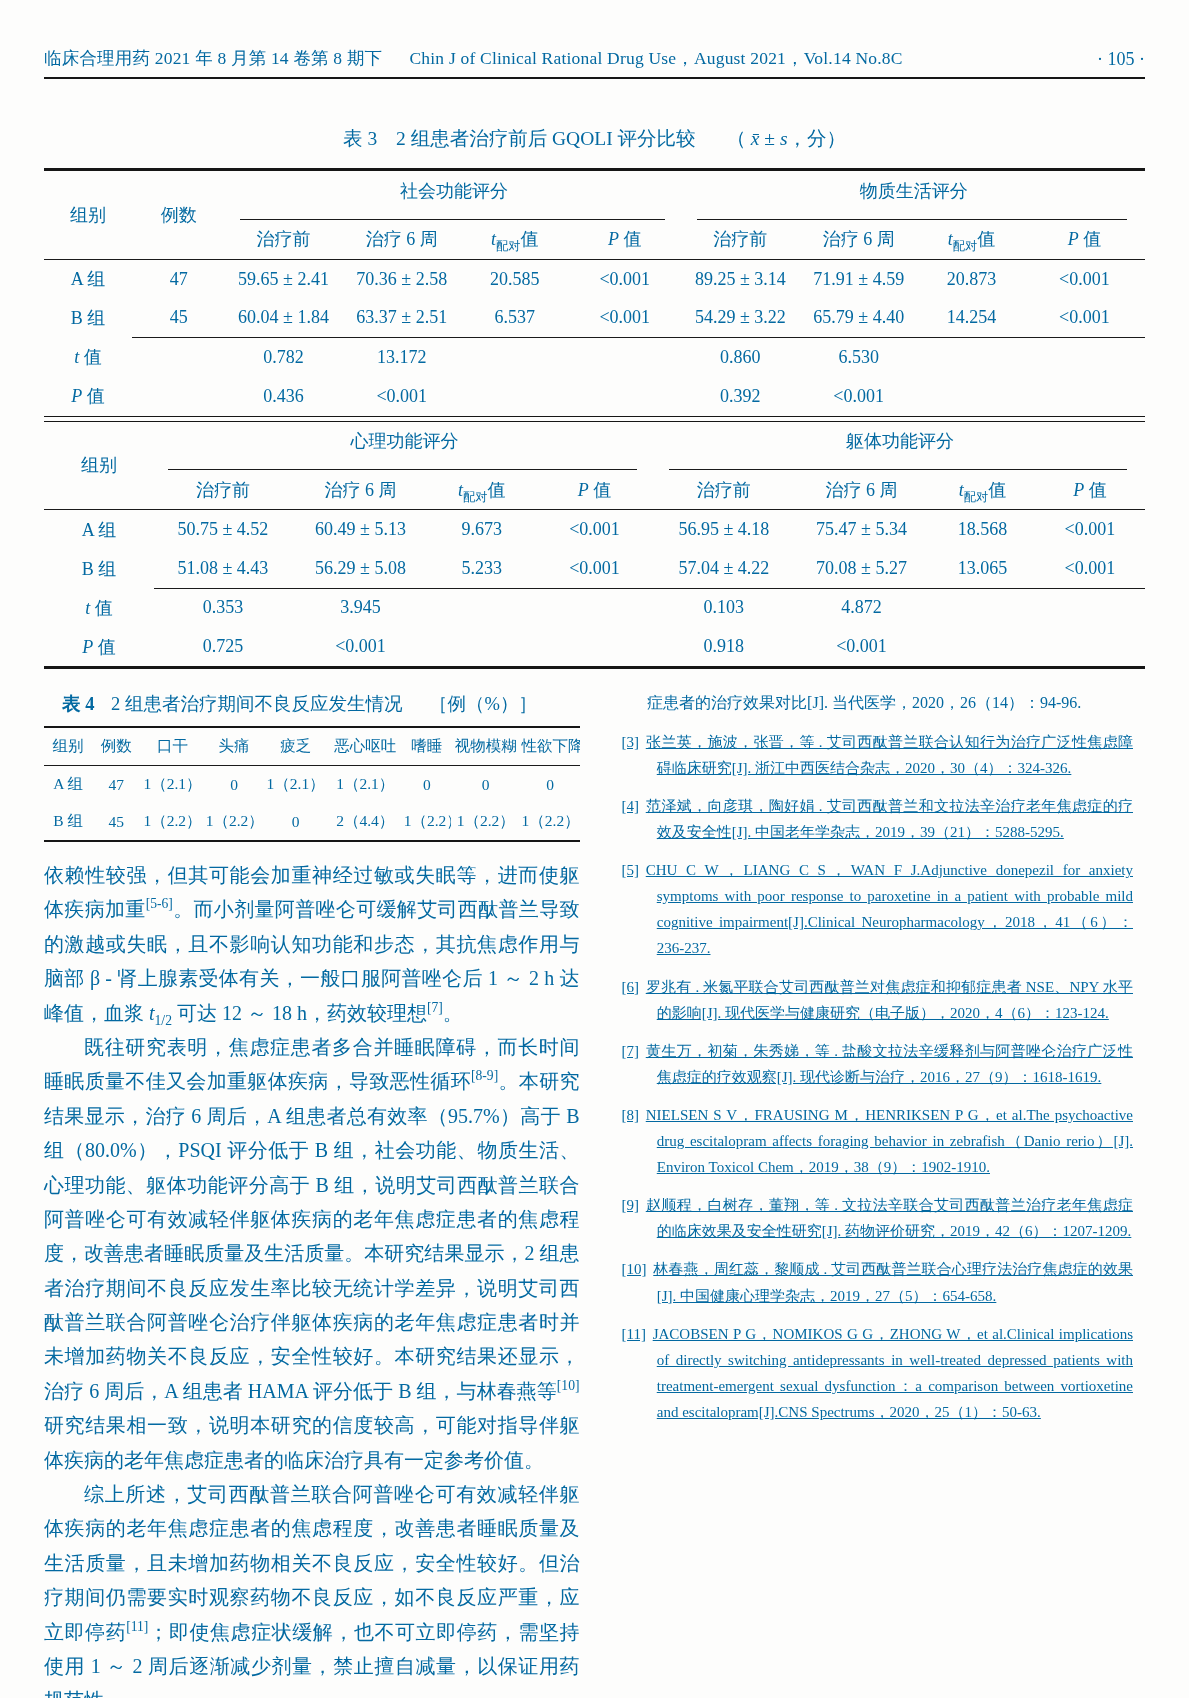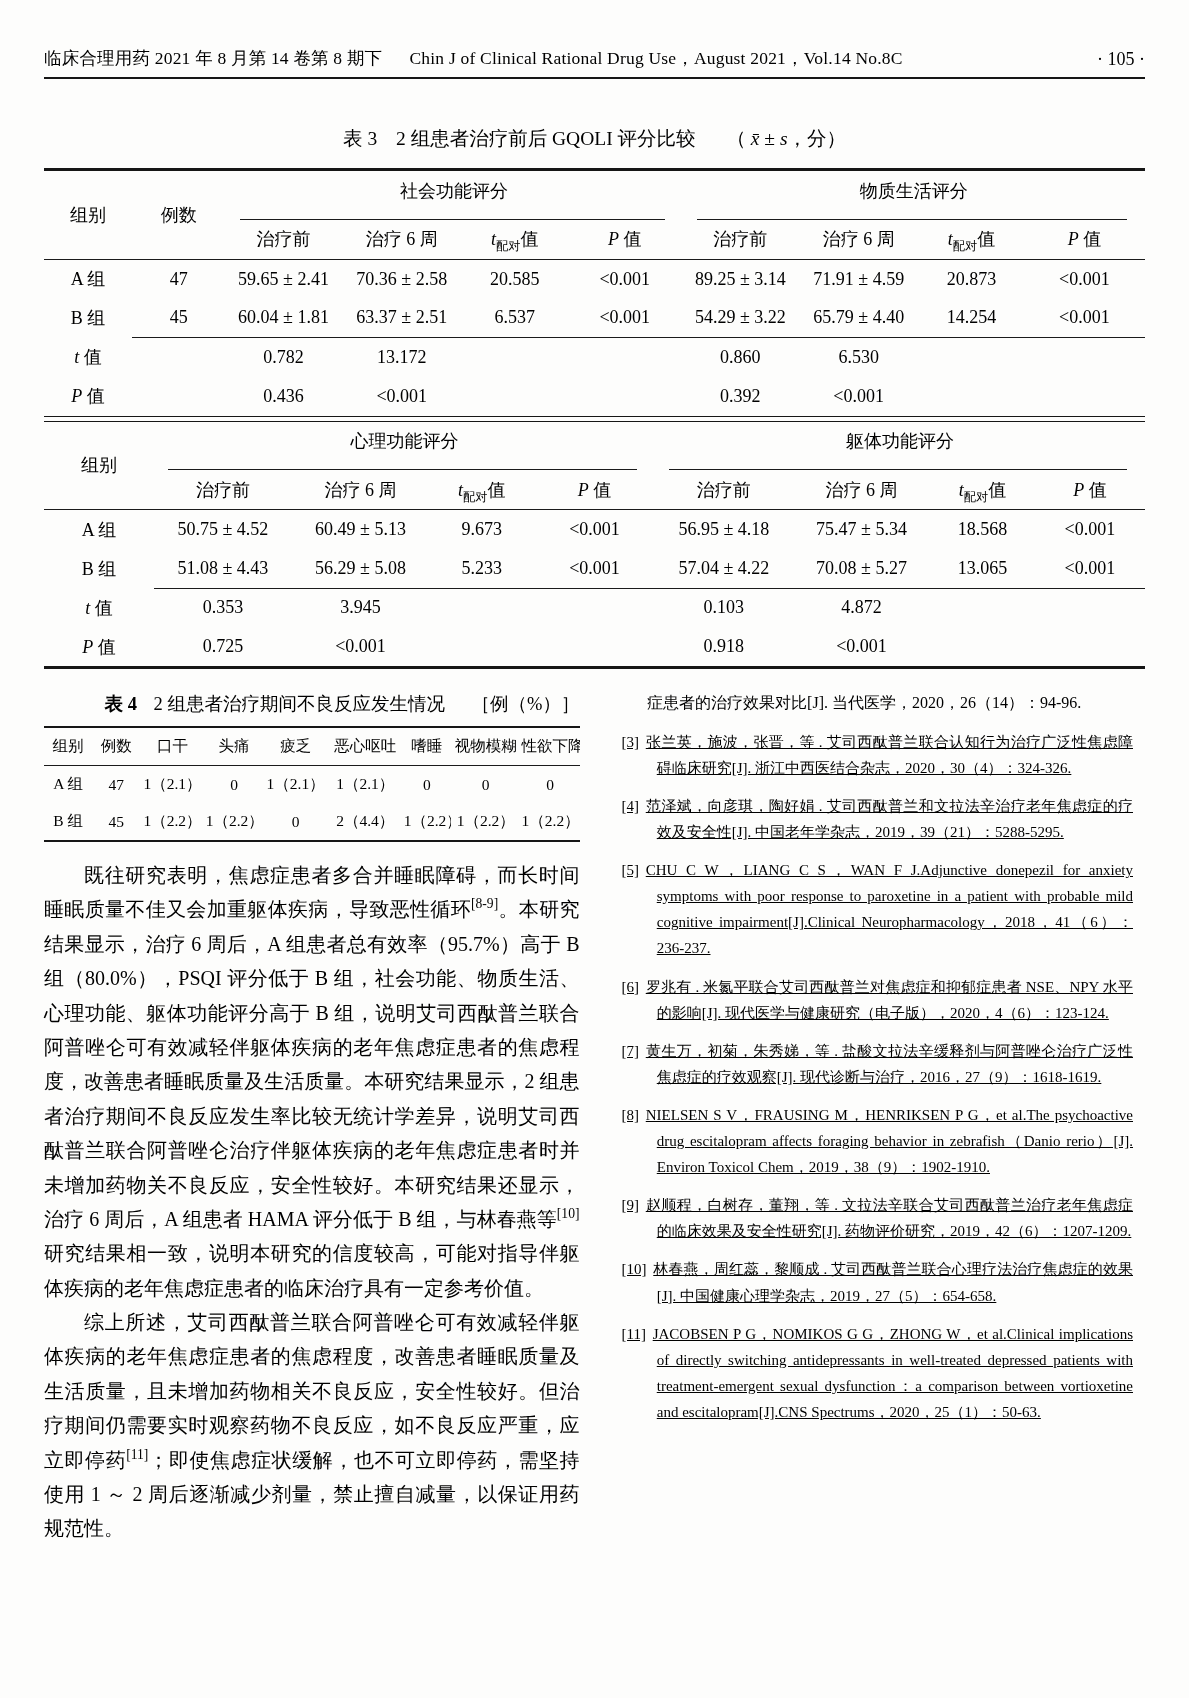--- a/index.html
+++ b/index.html
@@ -1,21 +1,21 @@
 <!DOCTYPE html>
 <html lang="zh"><head>
 <meta charset="utf-8">
 <style>
   html,body{margin:0;padding:0;background:#e8e8e8;}
   .page{
     position:relative;
     width:1189px;height:1698px;
     margin:0 auto;
     background:#fdfdfc;
-    color:#000000;
+    color:#0369a1;
     font-family:"Liberation Serif","DejaVu Serif",serif;
     box-sizing:border-box;
     padding:46px 44px 0 44px;
     overflow:hidden;
   }
   sup{font-size:0.68em;vertical-align:super;line-height:0;}
   sub{font-size:0.68em;vertical-align:sub;line-height:0;}
   i{font-style:italic;}
 
   
@@ -51,21 +51,21 @@
   .t3 tbody tr:nth-child(2) td:not(:first-child){border-bottom:1px solid #1b1b1b;}
   .dblrule{height:4px;border-top:1.5px solid #161616;border-bottom:1.5px solid #161616;margin:0;}
   .t3b{border-bottom:3px solid #161616;}
 
   
   .cols{display:flex;gap:30px;margin-top:20px;}
   .col{flex:1 1 0;min-width:0;}
 
   
   .t4-title{
-    font-size:18.5px;text-align:right;margin:2px 0 10px 18px;
+    font-size:18.5px;text-align:left;margin:2px 0 10px 18px;
   }
   .t4-title .tlabel{font-weight:bold;margin-right:12px;}
   .t4-title .tunit{margin-left:22px;}
   .t4{font-size:15.5px;}
   .t4 th,.t4 td{
     font-weight:normal;text-align:center;vertical-align:middle;
     padding:8px 1px;white-space:nowrap;overflow:hidden;
   }
   .t4 thead th{border-top:2px solid #161616;border-bottom:1.2px solid #1b1b1b;}
   .t4 tbody tr:last-child td{border-bottom:2px solid #161616;}
@@ -146,21 +146,21 @@
           <td>20.585</td>
           <td>&lt;0.001</td>
           <td>89.25 ± 3.14</td>
           <td>71.91 ± 4.59</td>
           <td>20.873</td>
           <td>&lt;0.001</td>
         </tr>
         <tr>
           <td>B 组</td>
           <td>45</td>
-          <td>60.04 ± 1.81</td>
+          <td>60.04 ± 1.84</td>
           <td>63.37 ± 2.51</td>
           <td>6.537</td>
           <td>&lt;0.001</td>
           <td>54.29 ± 3.22</td>
           <td>65.79 ± 4.40</td>
           <td>14.254</td>
           <td>&lt;0.001</td>
         </tr>
         <tr>
           <td><i>t</i> 值</td>
@@ -321,20 +321,21 @@
               <td>0</td>
               <td>2（4.4）</td>
               <td>1（2.2）</td>
               <td>1（2.2）</td>
               <td>1（2.2）</td>
             </tr>
           </tbody>
       </table>
 
       <div class="bodytext">
+        <p class="para">依赖性较强，但其可能会加重神经过敏或失眠等，进而使躯体疾病加重<sup>[5-6]</sup>。而小剂量阿普唑仑可缓解艾司西酞普兰导致的激越或失眠，且不影响认知功能和步态，其抗焦虑作用与脑部 β - 肾上腺素受体有关，一般口服阿普唑仑后 1 ～ 2 h 达峰值，血浆 <i>t</i><sub>1/2</sub> 可达 12 ～ 18 h，药效较理想<sup>[7]</sup>。</p>
         <p class="para indent">既往研究表明，焦虑症患者多合并睡眠障碍，而长时间睡眠质量不佳又会加重躯体疾病，导致恶性循环<sup>[8-9]</sup>。本研究结果显示，治疗 6 周后，A 组患者总有效率（95.7%）高于 B 组（80.0%），PSQI 评分低于 B 组，社会功能、物质生活、心理功能、躯体功能评分高于 B 组，说明艾司西酞普兰联合阿普唑仑可有效减轻伴躯体疾病的老年焦虑症患者的焦虑程度，改善患者睡眠质量及生活质量。本研究结果显示，2 组患者治疗期间不良反应发生率比较无统计学差异，说明艾司西酞普兰联合阿普唑仑治疗伴躯体疾病的老年焦虑症患者时并未增加药物关不良反应，安全性较好。本研究结果还显示，治疗 6 周后，A 组患者 HAMA 评分低于 B 组，与林春燕等<sup>[10]</sup>研究结果相一致，说明本研究的信度较高，可能对指导伴躯体疾病的老年焦虑症患者的临床治疗具有一定参考价值。</p>
         <p class="para indent">综上所述，艾司西酞普兰联合阿普唑仑可有效减轻伴躯体疾病的老年焦虑症患者的焦虑程度，改善患者睡眠质量及生活质量，且未增加药物相关不良反应，安全性较好。但治疗期间仍需要实时观察药物不良反应，如不良反应严重，应立即停药<sup>[11]</sup>；即使焦虑症状缓解，也不可立即停药，需坚持使用 1 ～ 2 周后逐渐减少剂量，禁止擅自减量，以保证用药规范性。</p>
       </div>
 
     </div>
 
     <div class="col">
       <p class="refcont">症患者的治疗效果对比[J]. 当代医学，2020，26（14）：94-96.</p>
 
       <p class="ref">

